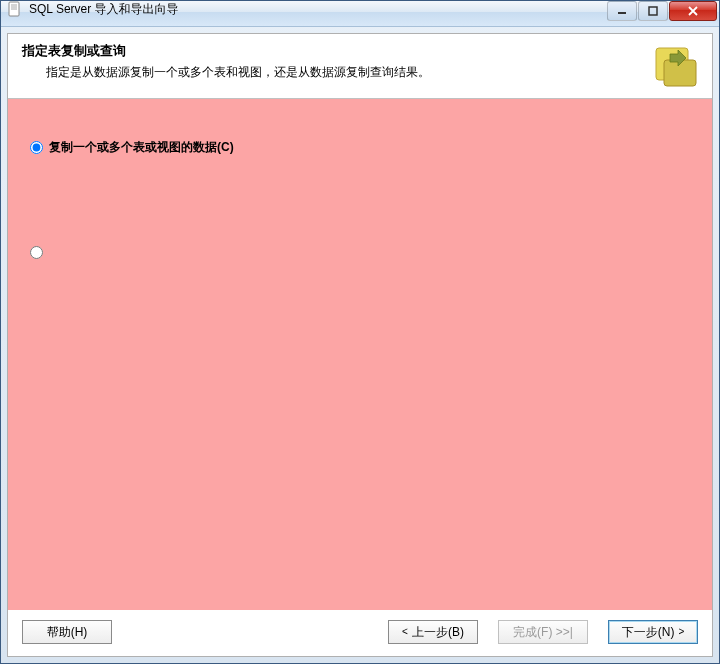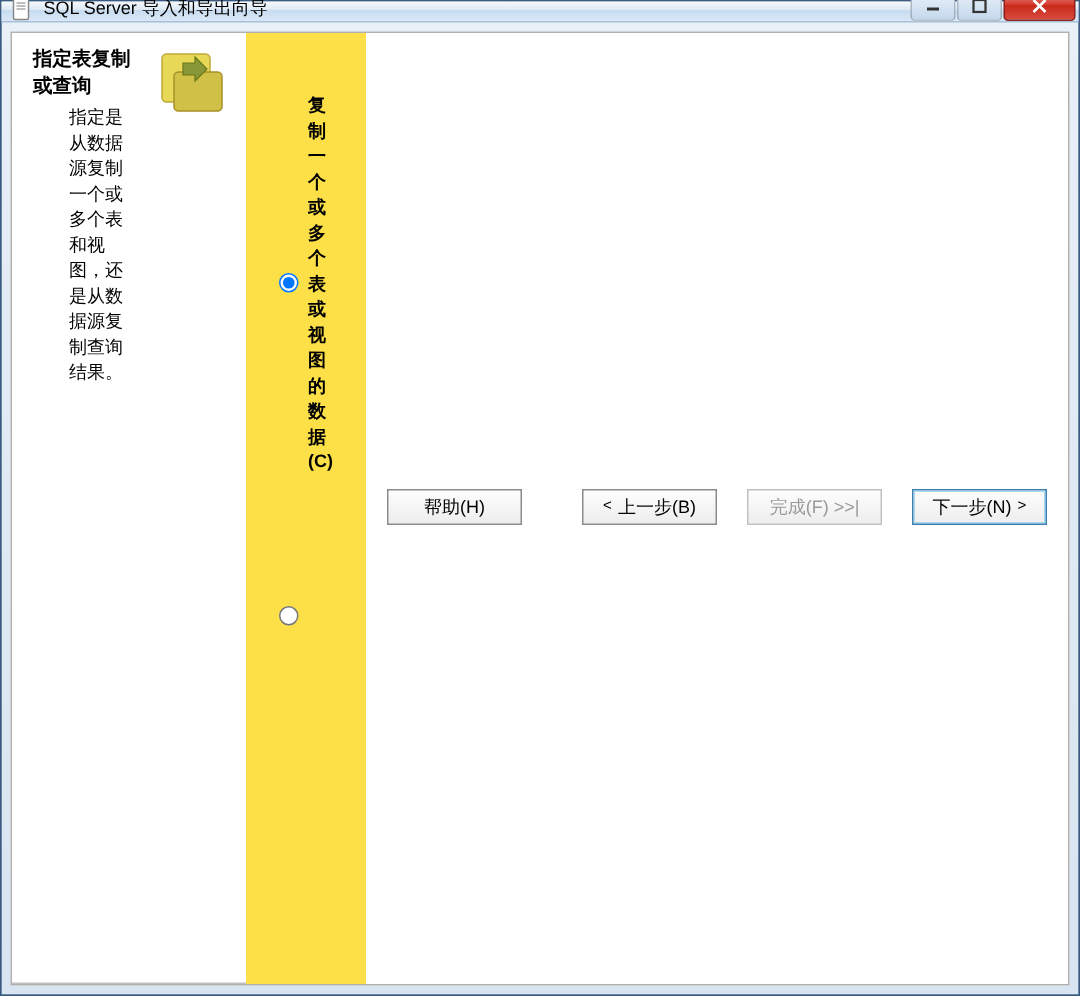--- a/index.html
+++ b/index.html
@@ -14,24 +14,24 @@
     .window {
       width: 720px;
       height: 664px;
       background: linear-gradient(to bottom, #e8f0f8 0%, #d8e4f0 100%);
       border: 1px solid #3a5a80;
       display: flex;
       flex-direction: column;
       box-shadow: 0 0 8px rgba(0,0,0,0.3);
     }
     .titlebar {
-      height: 14px;
+      height: 26px;
       background: linear-gradient(to bottom, #f4f8fc 0%, #dce8f4 45%, #c8dcf0 46%, #d8e8f8 100%);
       display: flex;
-      align-items: flex-end;
+      align-items: flex-start;
       padding: 0 2px 0 6px;
       border-bottom: 1px solid #a8c0d8;
     }
     .title-icon {
       width: 16px;
       height: 16px;
       margin-right: 6px;
       display: inline-flex;
       align-items: center;
       justify-content: center;
@@ -63,21 +63,21 @@
       background: linear-gradient(to bottom, #e89090 0%, #d43a2c 45%, #c8281a 46%, #d84a3c 100%);
       border-color: #8a2018;
     }
     .win-btn svg { display: block; }
     .content-wrap {
       flex: 1;
       background: #fff;
       margin: 6px;
       border: 1px solid #b0b0b0;
       display: flex;
-      flex-direction: row;
+      flex-direction: column;
     }
     .header {
       padding: 8px 14px 8px 14px;
       border-bottom: 1px solid #c0c0c0;
       display: flex;
       align-items: flex-start;
       background: #fff;
       min-height: 60px;
     }
     .header-text {
@@ -96,21 +96,21 @@
     }
     .header-icon {
       width: 48px;
       height: 48px;
       margin-left: 10px;
       flex-shrink: 0;
     }
     .body {
       flex: 1;
       padding: 40px 22px 10px 22px;
-      background: #fde047;
+      background: #fca5a5;
     }
     .option {
       margin-bottom: 90px;
     }
     .option-row {
       display: flex;
       align-items: center;
       gap: 6px;
     }
     .option-row input[type="radio"] {

